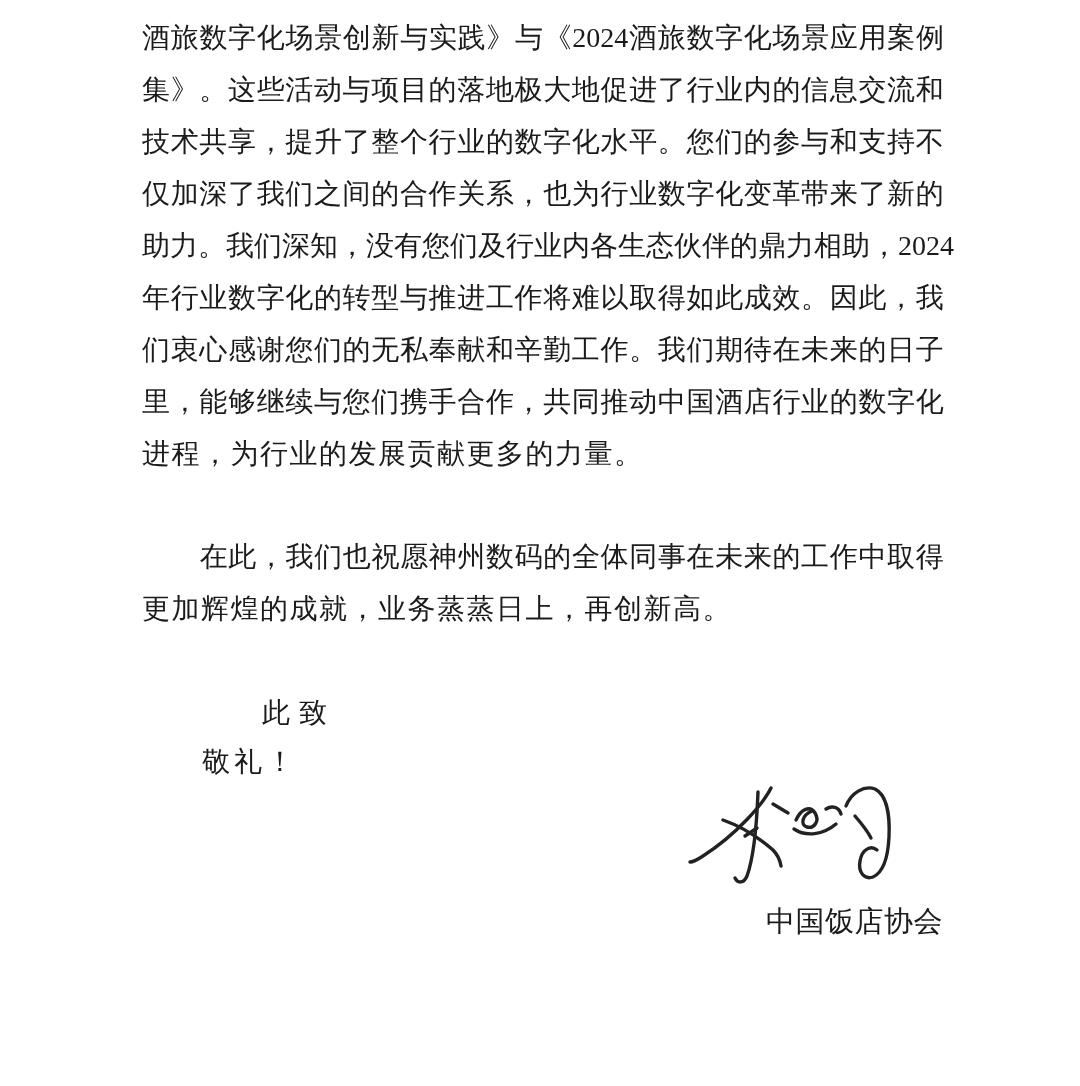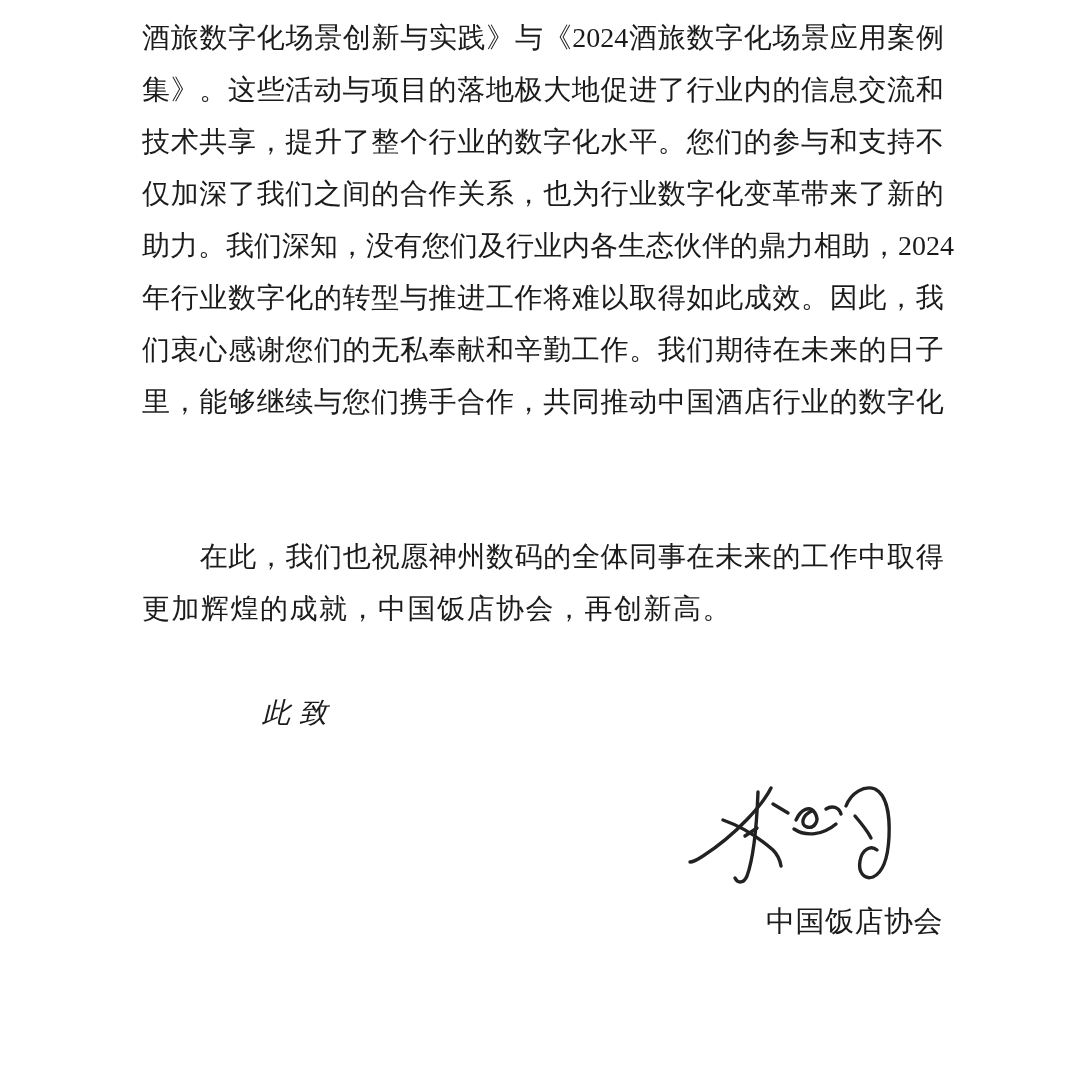--- a/index.html
+++ b/index.html
@@ -38,21 +38,20 @@
   .line.j .indent { display: inline-block; }
   #para1 { top: 12px; }
   #para2 { top: 531px; }
   .cizhi {
     position: absolute;
     left: 262px;
     top: 687px;
     font-size: 28px;
     line-height: 52px;
     letter-spacing: 9px;
-    font-style: italic;
   }
   .jingli {
     position: absolute;
     left: 202px;
     top: 736px;
     font-size: 28px;
     line-height: 52px;
     letter-spacing: 4px;
   }
   .signature {
@@ -310,20 +309,21 @@
         <span>国</span>
         <span>酒</span>
         <span>店</span>
         <span>行</span>
         <span>业</span>
         <span>的</span>
         <span>数</span>
         <span>字</span>
         <span>化</span>
       </div>
+      <div class="line">进程，为行业的发展贡献更多的力量。</div>
     </div>
 
   <div id="para2" class="para">
       <div class="line j">
         <span class="indent" style="width: 57px;"></span>
         <span>在</span>
         <span>此</span>
         <span>，</span>
         <span>我</span>
         <span>们</span>
@@ -342,25 +342,26 @@
         <span>在</span>
         <span>未</span>
         <span>来</span>
         <span>的</span>
         <span>工</span>
         <span>作</span>
         <span>中</span>
         <span>取</span>
         <span>得</span>
       </div>
-      <div class="line">更加辉煌的成就，中国饭店协会，再创新高。</div>
+      <div class="line">更加辉煌的成就，业务蒸蒸日上，再创新高。</div>
     </div>
 
   <div class="cizhi">此致</div>
 
+  <div class="jingli">敬礼！</div>
 
   <svg class="signature" viewBox="0 0 210 115" fill="none" stroke="#222222" stroke-width="3.4" stroke-linecap="round" stroke-linejoin="round">
 
     <path d="M 86,12 C 78,28 52,58 18,80 C 12,84 8,86 5,86"></path>
     <path d="M 38,44 C 55,50 72,60 88,74 C 92,78 95,84 96,90"></path>
     <path d="M 73,16 C 72,42 70,78 62,100 C 59,107 53,108 50,102"></path>
     <path d="M 88,28 L 103,37"></path>
     <path d="M 60,60 L 72,52"></path>
 
     <path d="M 111,44 C 116,33 125,29 130,37 C 135,45 129,53 122,51 C 115,49 117,39 127,35"></path>

